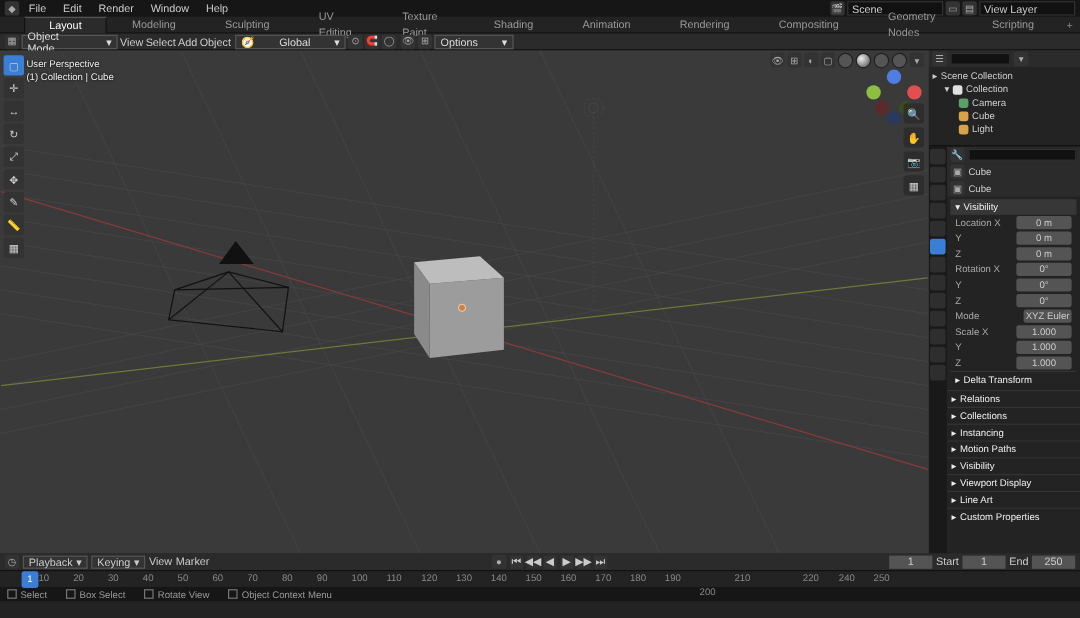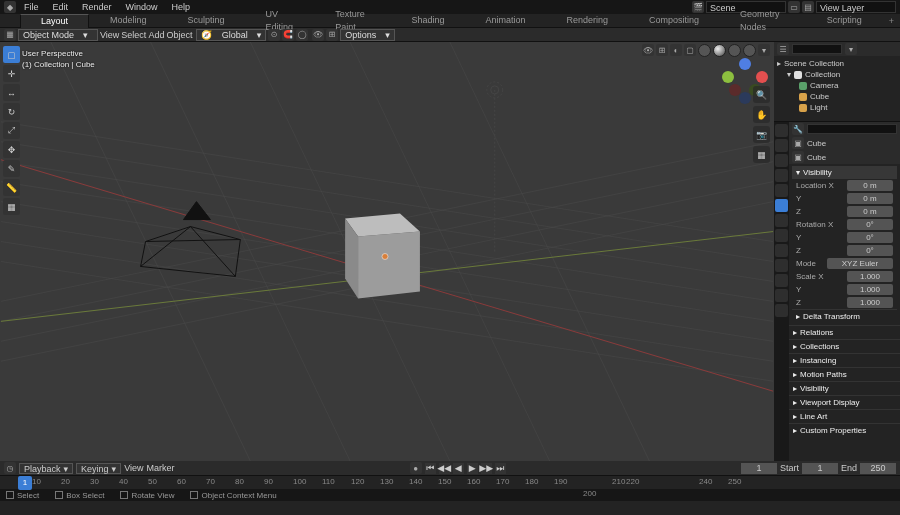--- a/index.html
+++ b/index.html
@@ -8,21 +8,21 @@
 .topbar { height: 14px; background: #161616; padding: 0 4px; gap: 2px; }
 .topbar .menu-item { padding: 1px 6px; color: #ccc; }
 .topbar .spacer { flex: 1; }
 .topbar .scene-field { background: #111; border: 1px solid #333; width: 80px; height: 12px; line-height: 12px; padding: 0 3px; color: #ccc; }
 .ico { width: 12px; height: 12px; display: inline-flex; align-items: center; justify-content: center; background: #333; border-radius: 2px; color: #aaa; font-size: 8px;}
 .workspace-tabs { height: 14px; background: #232323; border-bottom: 1px solid #111; padding-left: 20px; gap: 1px; }
 .ws-tab { padding: 0 20px; color: #999; line-height: 13px; }
 .ws-tab.active { background: #2b2b2b; color: #fff; border-top: 1px solid #555; border-left: 1px solid #111; border-right: 1px solid #111; }
 .ws-add { padding: 0 6px; color: #888; }
 .hdrbar { height: 14px; background: #2b2b2b; border-bottom:1px solid #111; gap:2px; padding:0 4px;}
-.hdrbar .drop { background:#333; border:1px solid #555; padding:0 4px; height:12px; line-height:10px; color:#ddd; display:flex; gap:9px; align-items:center;}
+.hdrbar .drop { background:#333; border:1px solid #555; padding:0 4px; height:12px; line-height:10px; color:#ddd; display:flex; gap:20px; align-items:center;}
 .hdrbar .mode { width:80px;}
 .content { display:flex; height: calc(515px - 14px - 14px - 14px - 14px - 14px - 12px - 14px); }
 .viewport { position:relative; flex:1; background:#3a3a3a;}
 .viewport svg.scene { position:absolute; inset:0; width:100%; height:100%;}
 .vp-info { position:absolute; top:6px; left:22px; color:#eee; font-size:8px; line-height:11px; text-shadow:0 0 2px #000;}
 .toolbar-left { position:absolute; top:4px; left:3px; display:flex; flex-direction:column; gap:2px;}
 .toolbar-left .tool { width:17px; height:17px; background:#333; border-radius:2px; display:flex; align-items:center; justify-content:center;}
 .toolbar-left .tool.active { background:#3b7ed6;}
 .toolbar-right { position:absolute; top:44px; right:4px; display:flex; flex-direction:column; gap:3px;}
 .toolbar-right .tool { width:17px; height:17px; background:rgba(40,40,40,.7); border-radius:3px; display:flex; align-items:center; justify-content:center;}
@@ -303,21 +303,21 @@
           <div class="field-row">
               <div class="lab">Y</div>
               <div class="val">0°</div>
             </div>
           <div class="field-row">
               <div class="lab">Z</div>
               <div class="val">0°</div>
             </div>
           <div class="field-row">
               <div class="lab">Mode</div>
-              <div class="val" style="width:66px">XYZ Euler</div>
+              <div class="val" style="width:40px">XYZ Euler</div>
             </div>
           <div class="field-row">
               <div class="lab">Scale X</div>
               <div class="val">1.000</div>
             </div>
           <div class="field-row">
               <div class="lab">Y</div>
               <div class="val">1.000</div>
             </div>
           <div class="field-row">
@@ -413,21 +413,21 @@
       <span class="tick" style="left: 351px;">120</span>
       <span class="tick" style="left: 380px;">130</span>
       <span class="tick" style="left: 409px;">140</span>
       <span class="tick" style="left: 438px;">150</span>
       <span class="tick" style="left: 467px;">160</span>
       <span class="tick" style="left: 496px;">170</span>
       <span class="tick" style="left: 525px;">180</span>
       <span class="tick" style="left: 554px;">190</span>
       <span class="tick" style="left: 583px; margin-top: 12px;">200</span>
       <span class="tick" style="left: 612px;">210</span>
-      <span class="tick" style="left: 626px;">220</span>
+      <span class="tick" style="left: 669px;">220</span>
       <span class="tick" style="left: 670px; margin-top: 39px;">230</span>
       <span class="tick" style="left: 699px;">240</span>
       <span class="tick" style="left: 728px;">250</span>
     </div>
 </div>
 
 <div class="statusbar">
   <div class="item">
       <span class="sq"></span>
       <span>Select</span>

